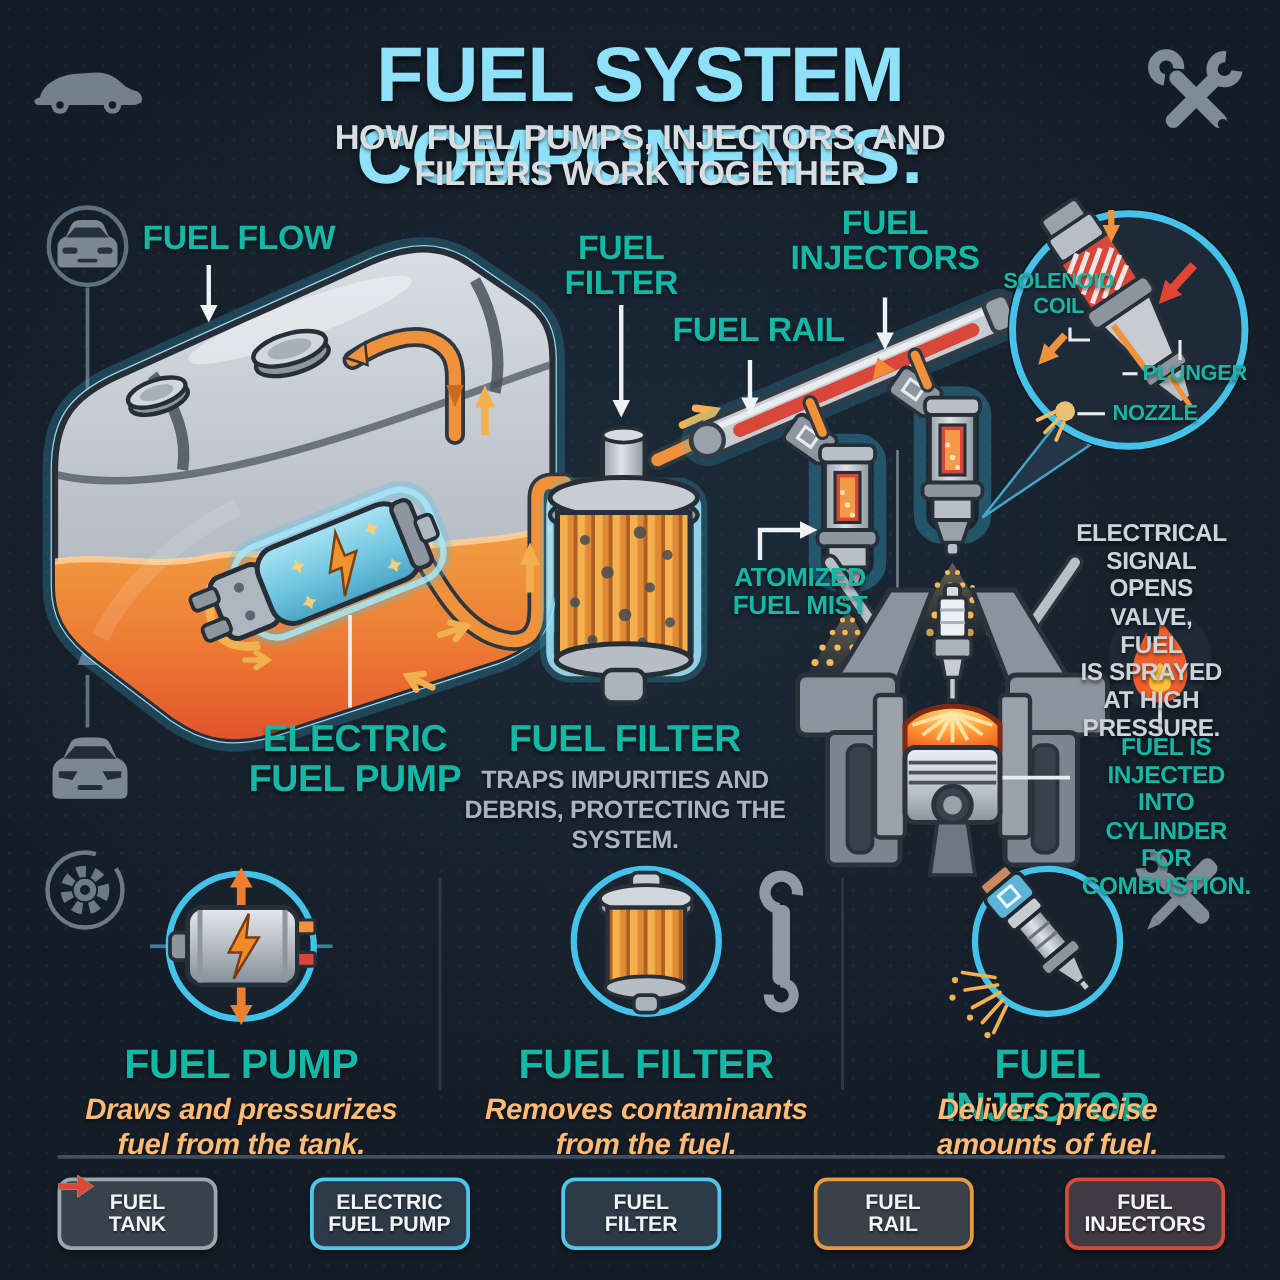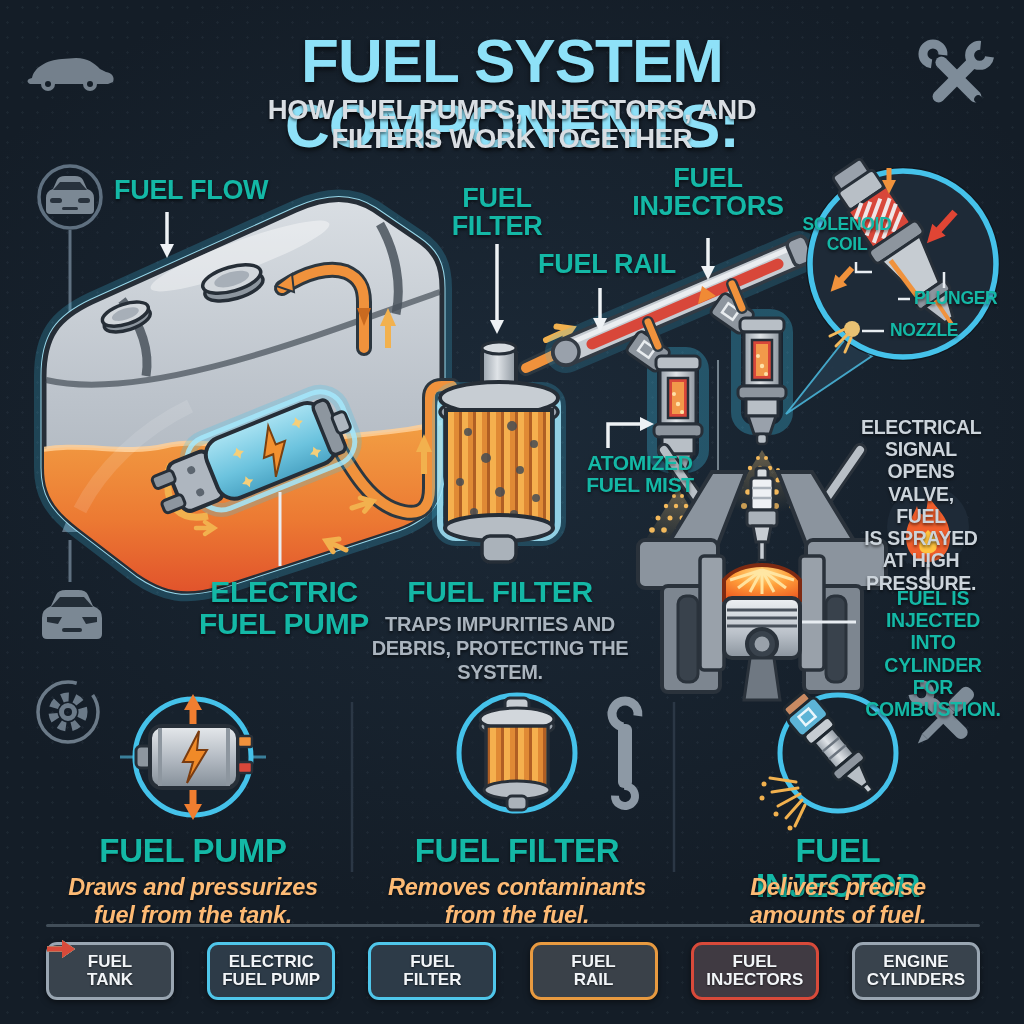--- a/index.html
+++ b/index.html
@@ -614,15 +614,13 @@
   <svg class="flow-arrow" viewBox="0 0 30 22" style="color: rgb(232, 154, 64);">
       <path d="M1 11 H18" stroke="currentColor" stroke-width="5" fill="none"></path>
       <polygon points="16,2 29,11 16,20" fill="currentColor"></polygon>
     </svg>
   <div class="flow-box bg-d" style="border-color: rgb(216, 74, 58);"><span>FUEL
 INJECTORS</span></div>
   <svg class="flow-arrow" viewBox="0 0 30 22" style="color: rgb(216, 74, 58);">
       <path d="M1 11 H18" stroke="currentColor" stroke-width="5" fill="none"></path>
       <polygon points="16,2 29,11 16,20" fill="currentColor"></polygon>
     </svg>
-  <div class="flow-box bg-a" style="border-color: rgb(154, 166, 178);"><span>ENGINE
-CYLINDERS</span></div>
 </div>
 
 </body></html>

